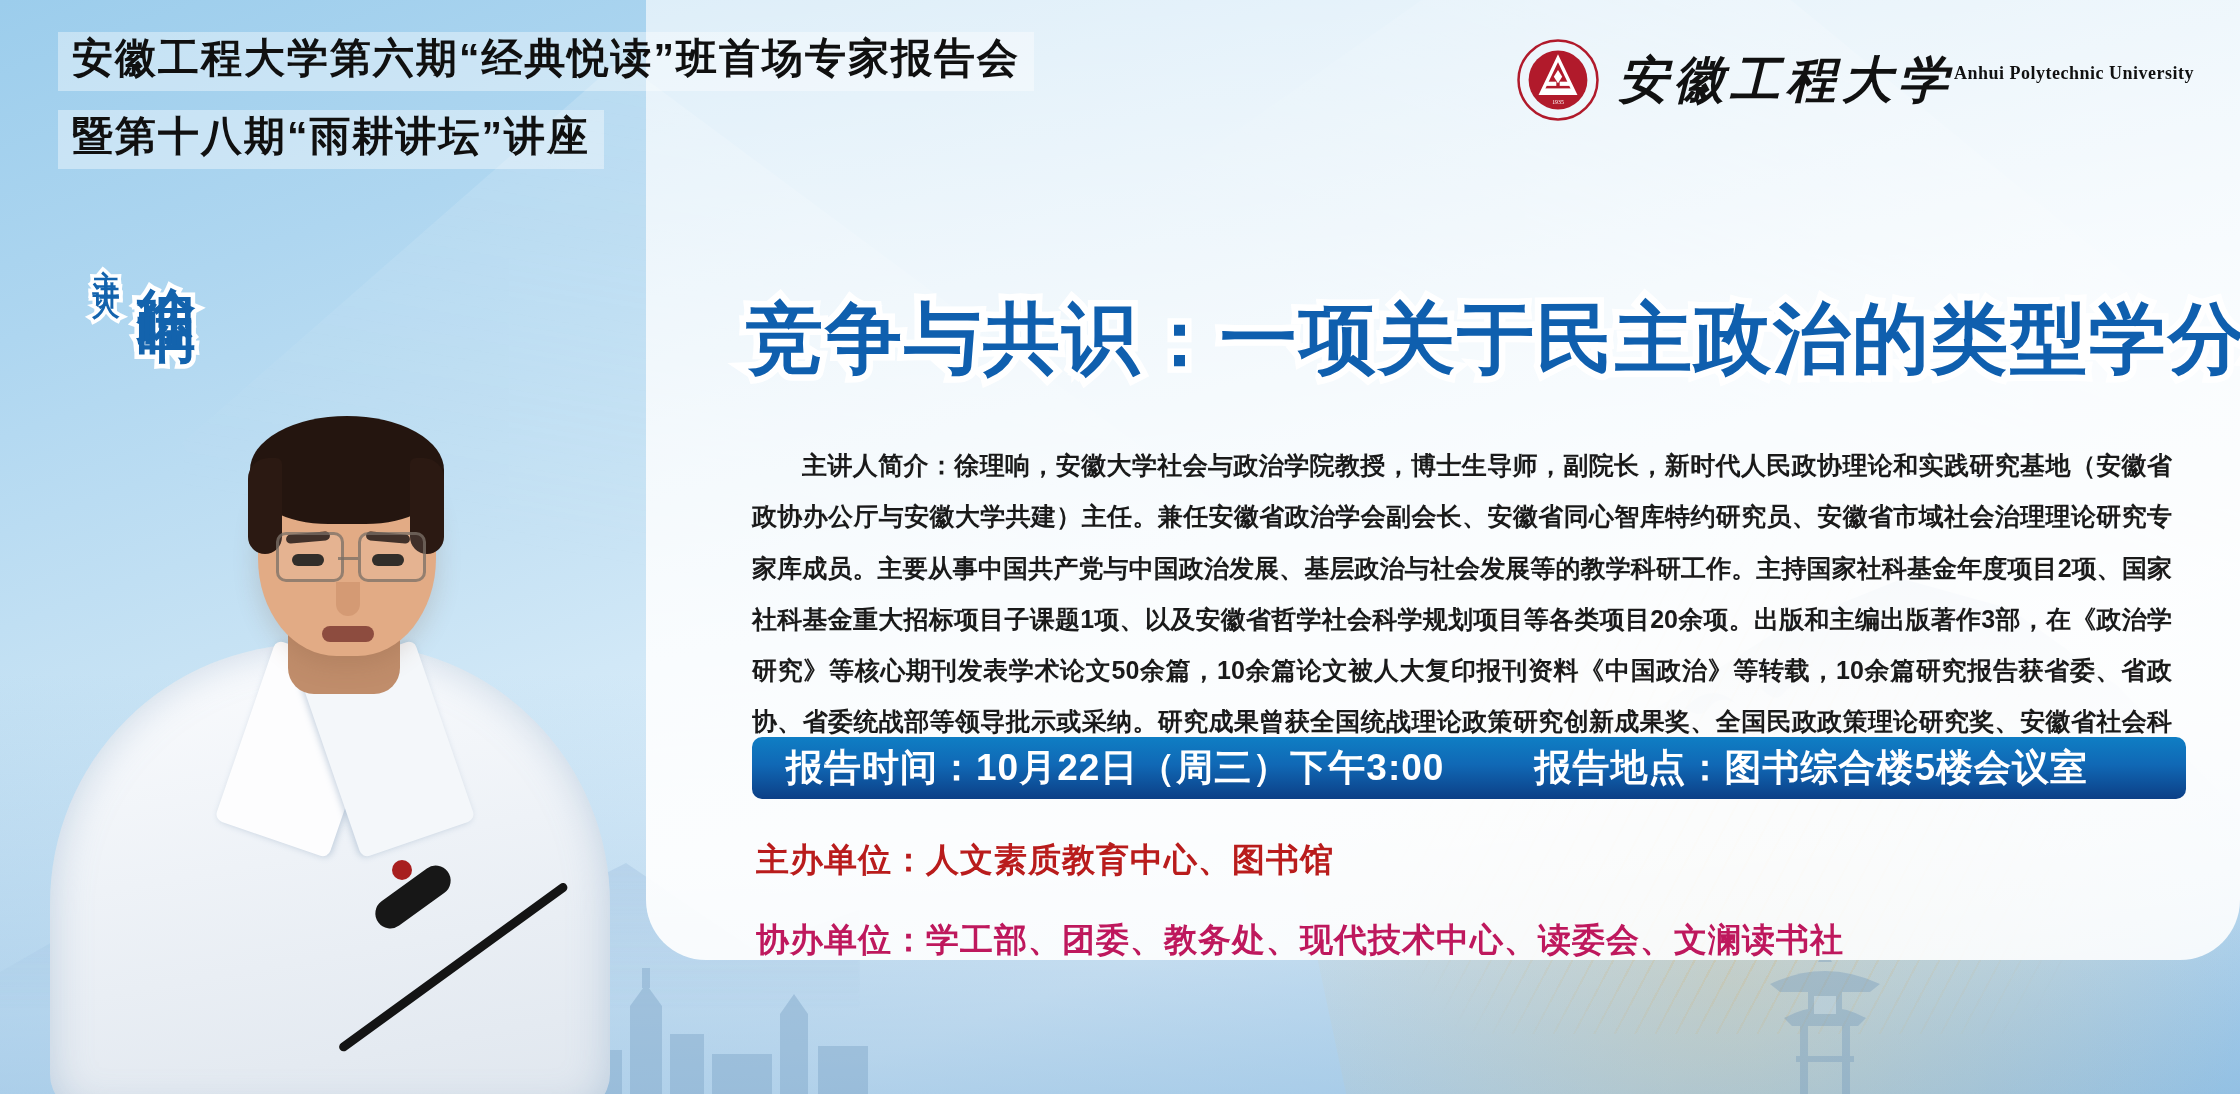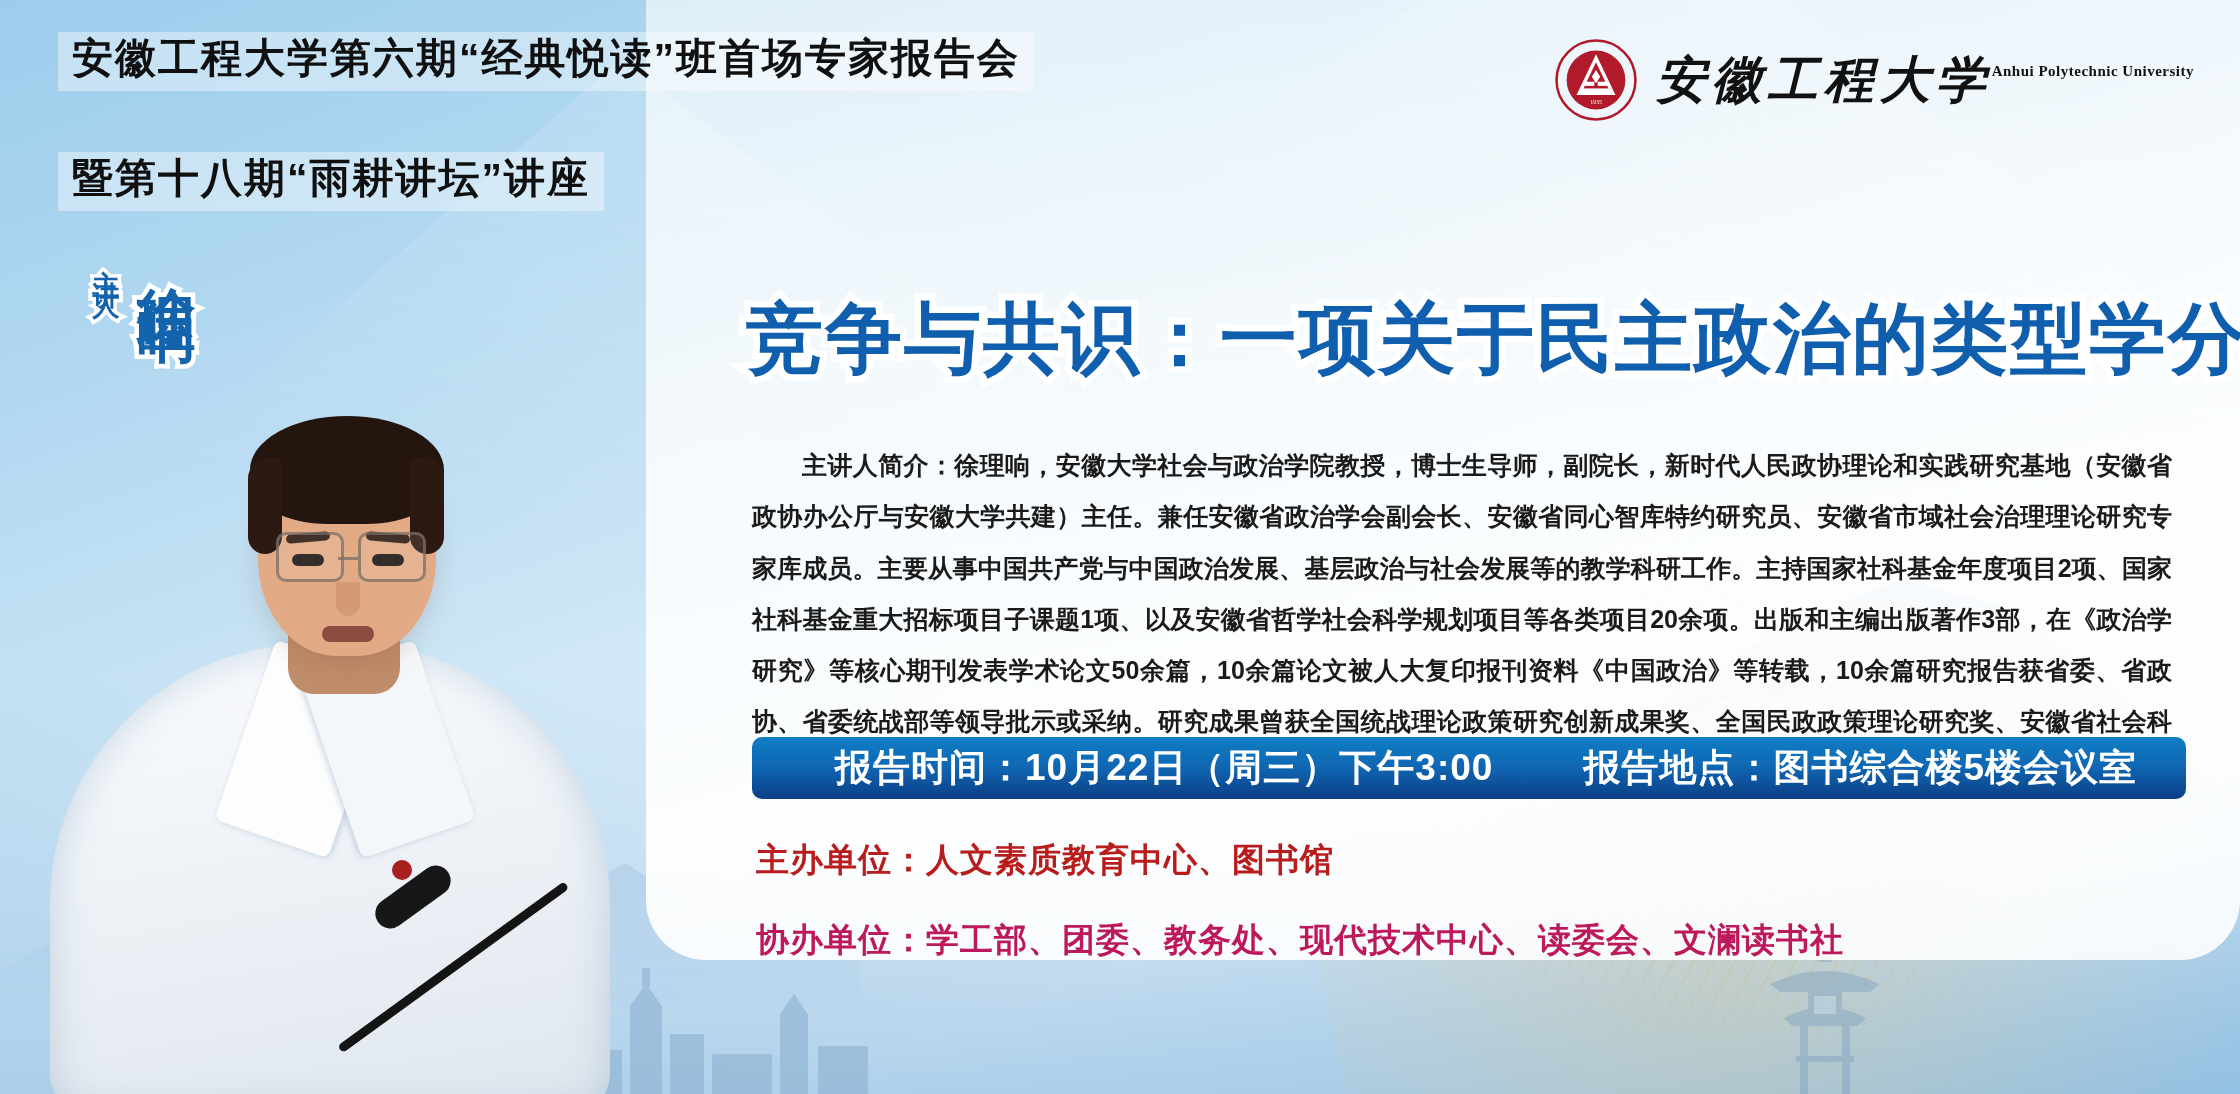--- a/index.html
+++ b/index.html
@@ -40,28 +40,28 @@
     opacity:.7;filter:blur(1px);}
   .bg-city{position:absolute;left:470px;bottom:0;width:420px;height:140px;opacity:.45;}
   .bg-pagoda{position:absolute;right:330px;bottom:0;width:170px;height:150px;opacity:.35;}
   .bg-birds{position:absolute;right:345px;bottom:300px;width:220px;height:130px;opacity:.30;}
 
   
   .hdr{position:absolute;left:0;top:32px;width:2240px;height:130px;}
   .hdr-line{display:inline-block;background:rgba(255,255,255,.40);
     color:#101010;font-weight:900;letter-spacing:2px;line-height:1;}
   .hdr-l1{position:absolute;left:58px;top:0px;padding:6px 14px 12px 14px;font-size:41px;}
-  .hdr-l2{position:absolute;left:58px;top:78px;padding:6px 14px 12px 14px;font-size:41px;margin-top:42px;}
+  .hdr-l2{position:absolute;left:58px;top:78px;padding:6px 14px 12px 14px;font-size:41px;}
 
   .logo-wrap{position:absolute;right:46px;top:38px;display:flex;align-items:center;gap:18px;}
   .logo-mark{width:84px;height:84px;flex:0 0 84px;}
   .logo-text{display:flex;flex-direction:row;align-items:flex-start;line-height:1;}
   .logo-cn{font-family:"Liberation Serif","DejaVu Serif",serif;font-size:50px;font-weight:700;
     font-style:italic;color:#111;letter-spacing:6px;}
-  .logo-en{font-family:"Liberation Serif","DejaVu Serif",serif;font-size:15px;font-weight:700;
+  .logo-en{font-family:"Liberation Serif","DejaVu Serif",serif;font-size:18px;font-weight:700;
     color:#111;letter-spacing:.5px;margin-top:9px;}
 
   
   .sp-label{position:absolute;left:88px;top:248px;writing-mode:vertical-rl;text-orientation:upright;
     font-size:27px;font-weight:900;color:#1363ad;letter-spacing:12px;
     -webkit-text-stroke:7px #ffffff;paint-order:stroke fill;}
   .sp-name{position:absolute;left:128px;top:240px;writing-mode:vertical-rl;text-orientation:upright;
     font-size:58px;font-weight:900;color:#1363ad;letter-spacing:10px;
     -webkit-text-stroke:9px #ffffff;paint-order:stroke fill;}
 
@@ -106,21 +106,21 @@
   .title{position:absolute;left:746px;top:288px;width:1470px;
     font-size:77px;font-weight:900;letter-spacing:2px;color:#0f5fae;white-space:nowrap;
     -webkit-text-stroke:13px #ffffff;paint-order:stroke fill;}
 
   .bio{position:absolute;left:752px;top:440px;width:1420px;
     font-size:25px;line-height:2.05;color:#1a1a1a;font-weight:600;text-align:justify;
     text-indent:50px;}
 
   .barrow{position:absolute;left:752px;top:737px;width:1434px;height:62px;
     background:linear-gradient(180deg,#0f7ec4 0%,#1068b5 45%,#0c3f86 100%);
-    border-radius:10px;display:flex;align-items:center;justify-content:center;}
+    border-radius:10px;display:flex;align-items:center;}
   .bar-time{margin-left:34px;font-size:37px;font-weight:900;color:#fff;letter-spacing:1px;white-space:nowrap;}
   .bar-place{margin-left:90px;font-size:37px;font-weight:900;color:#fff;letter-spacing:1px;white-space:nowrap;}
 
   .org1{position:absolute;left:756px;top:838px;font-size:33px;font-weight:700;color:#b91c1c;letter-spacing:1px;}
   .org2{position:absolute;left:756px;top:918px;font-size:33px;font-weight:700;color:#be185d;letter-spacing:1px;}
 </style>
 </head>
 <body>
 
 <div class="poster">

